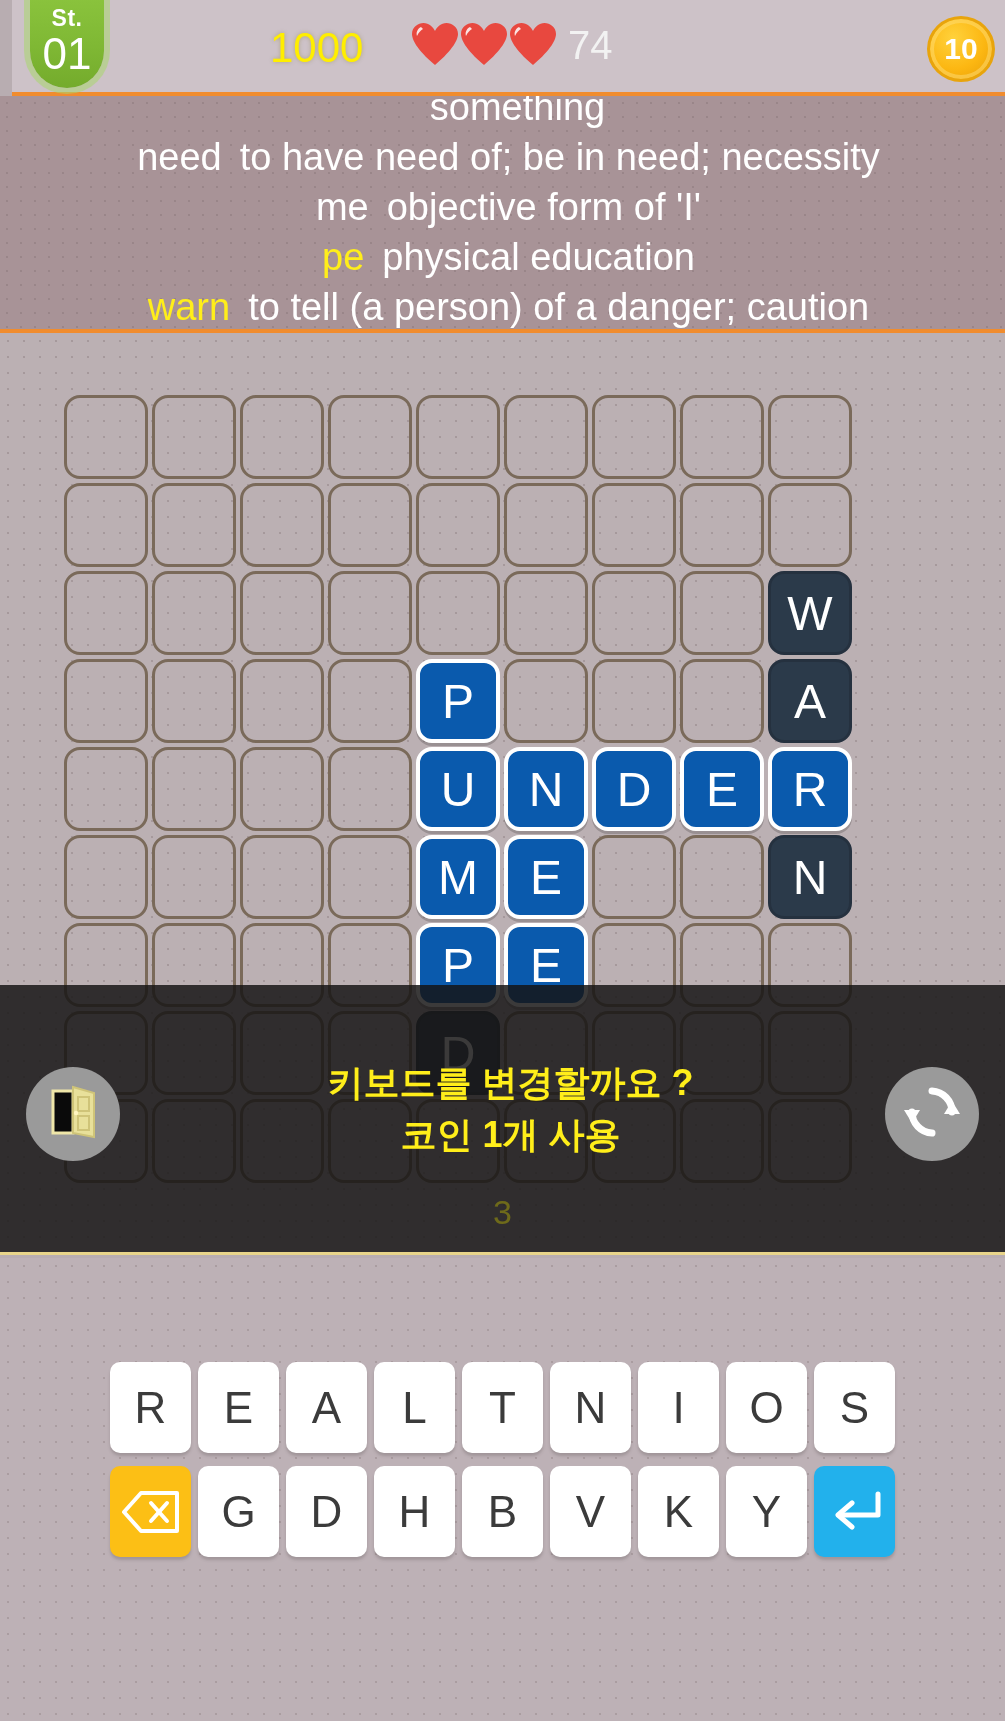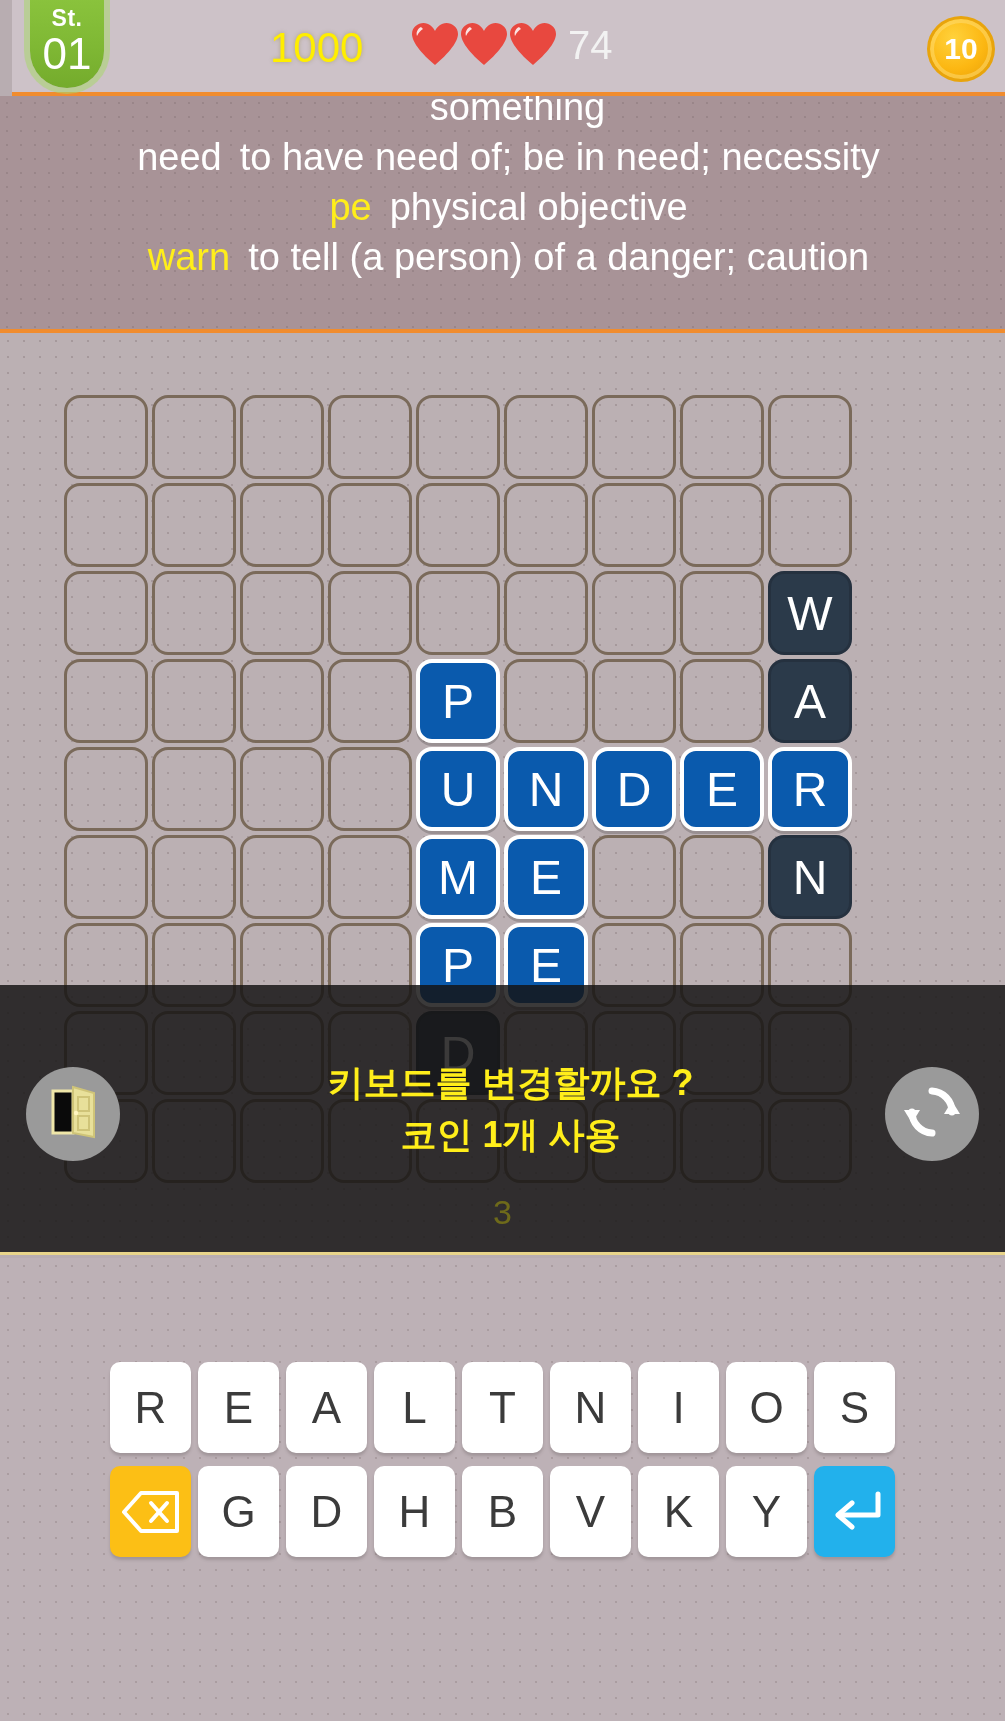--- a/index.html
+++ b/index.html
@@ -232,22 +232,26 @@
   <div class="clue-panel">
     <div class="clue-line first">
       <span class="clue-word"></span>
       <span class="clue-def">something</span>
     </div>
     <div class="clue-line">
       <span class="clue-word">need</span>
       <span class="clue-def">to have need of; be in need; necessity</span>
     </div>
     <div class="clue-line">
+      <span class="clue-word">me</span>
+      <span class="clue-def">objective form of 'I'</span>
+    </div>
+    <div class="clue-line">
       <span class="clue-word found">pe</span>
-      <span class="clue-def">physical objective</span>
+      <span class="clue-def">physical education</span>
     </div>
     <div class="clue-line">
       <span class="clue-word found">warn</span>
       <span class="clue-def">to tell (a person) of a danger; caution</span>
     </div>
   </div>
 
   <div class="board">
     <div class="grid" id="grid">
         <div class="cell">

